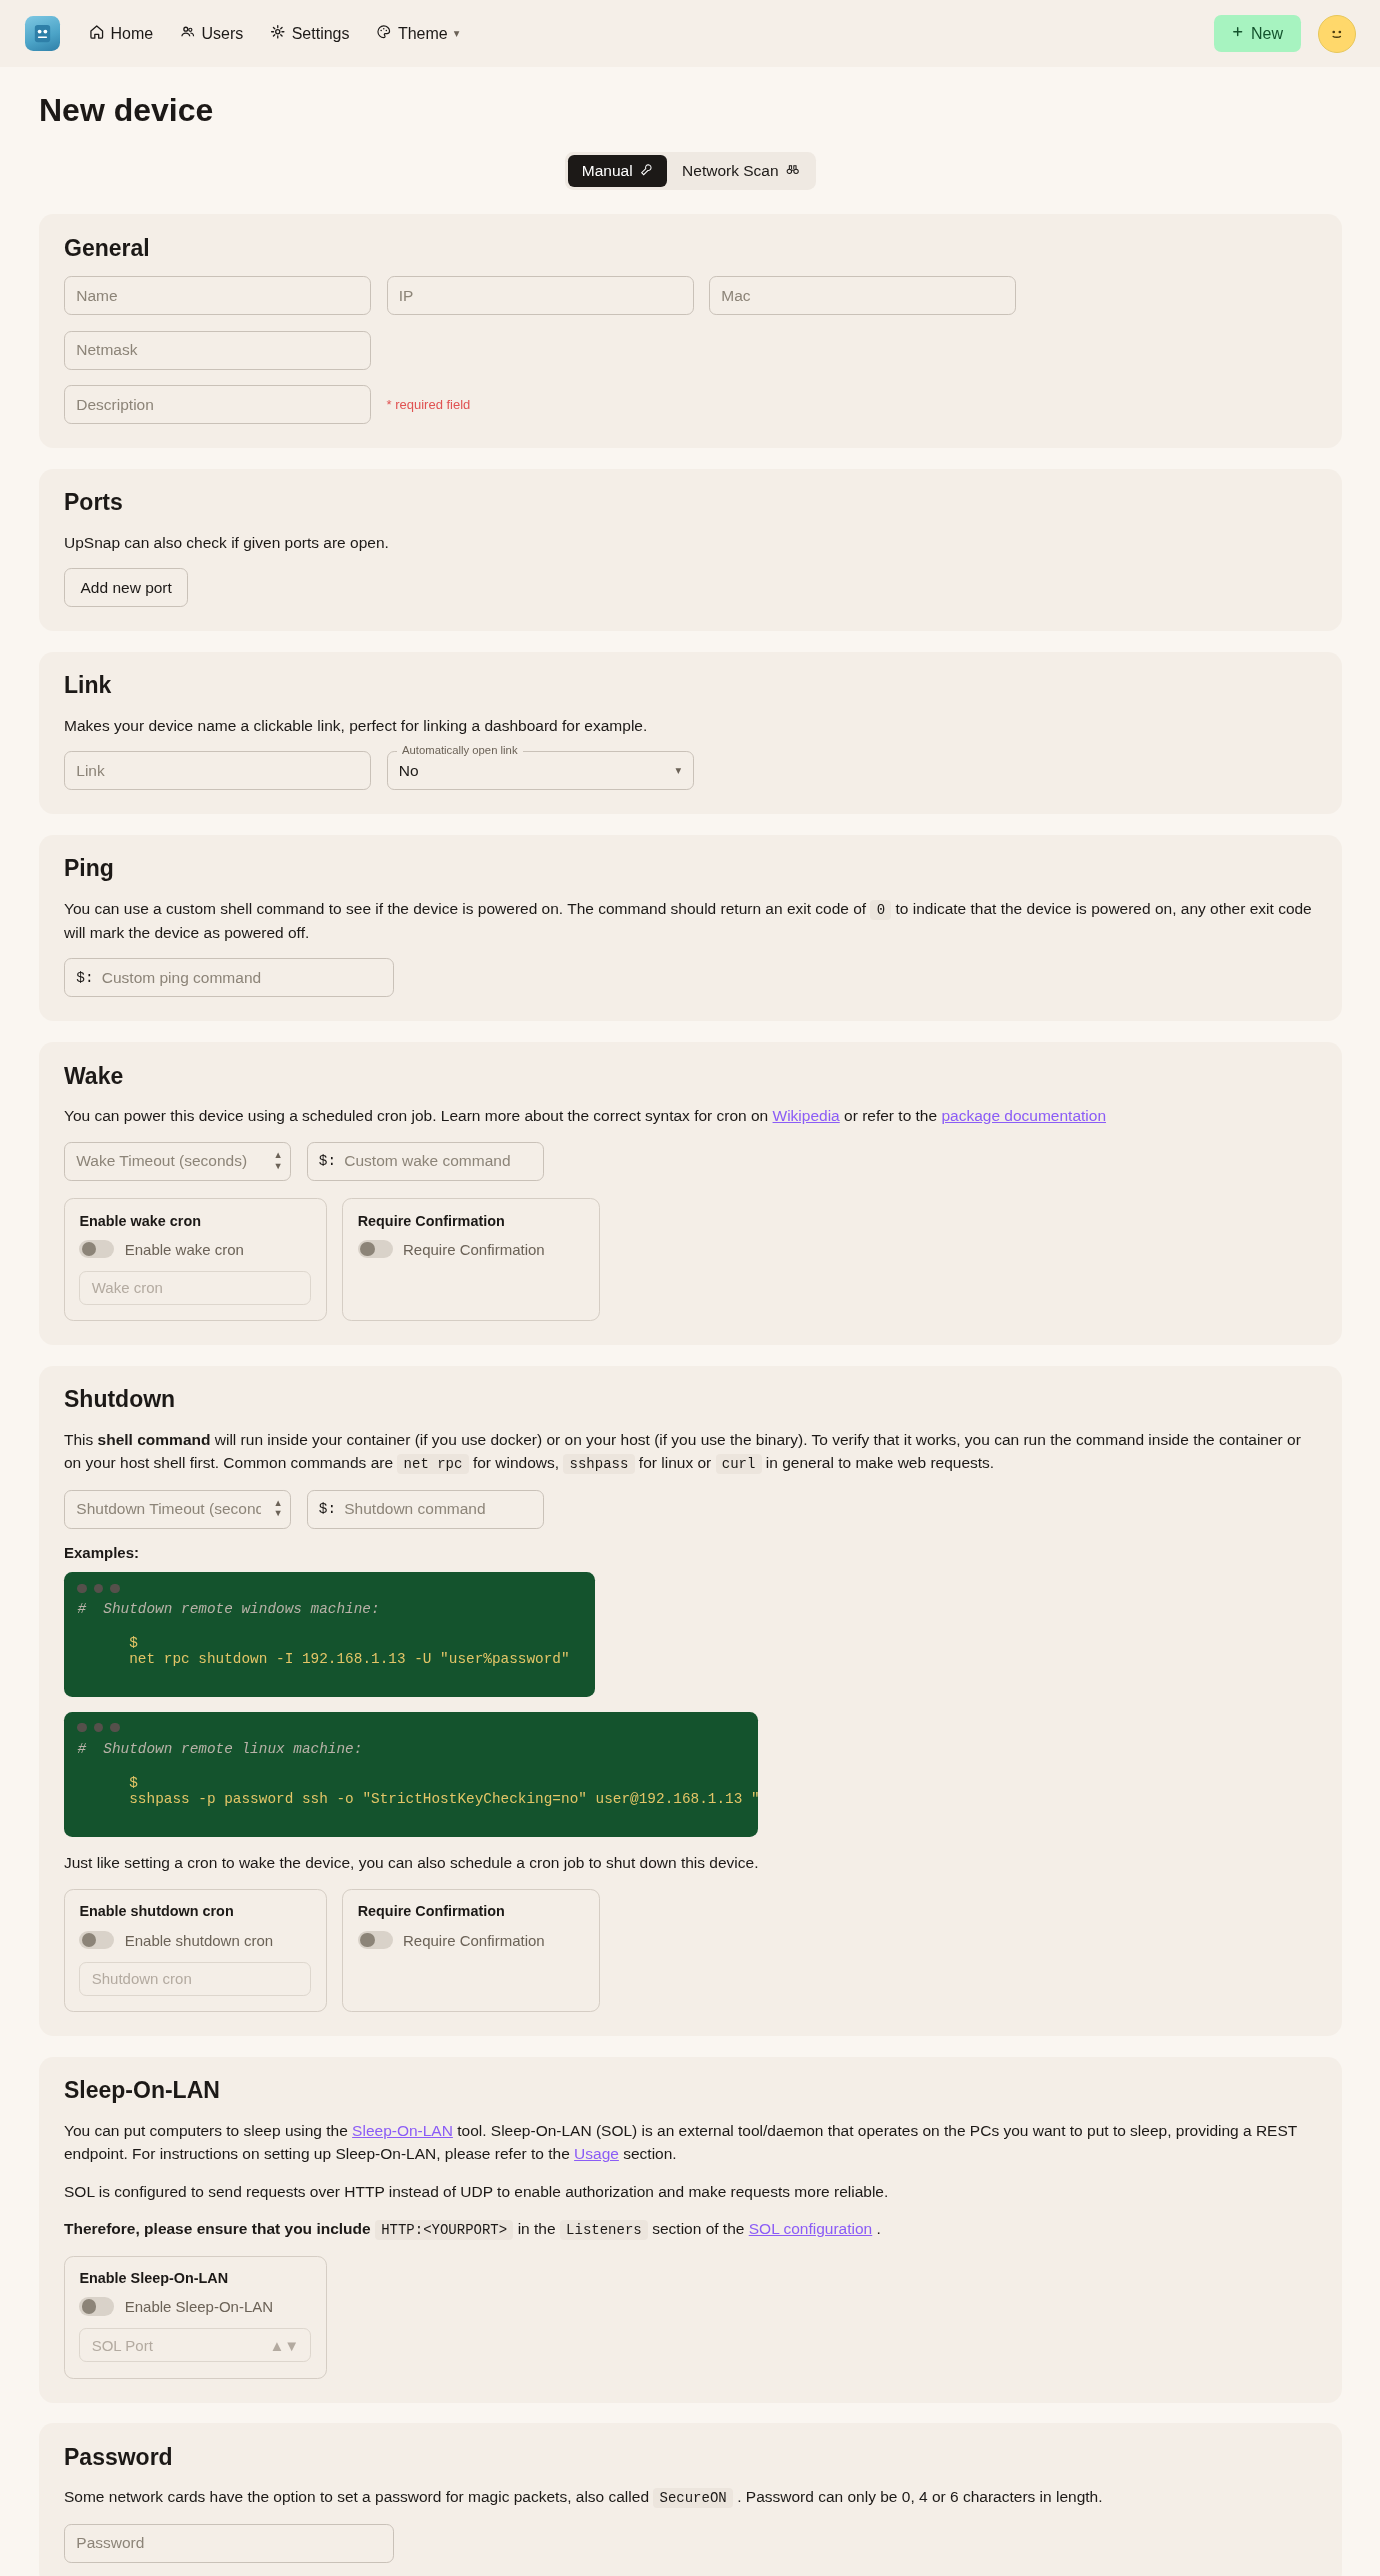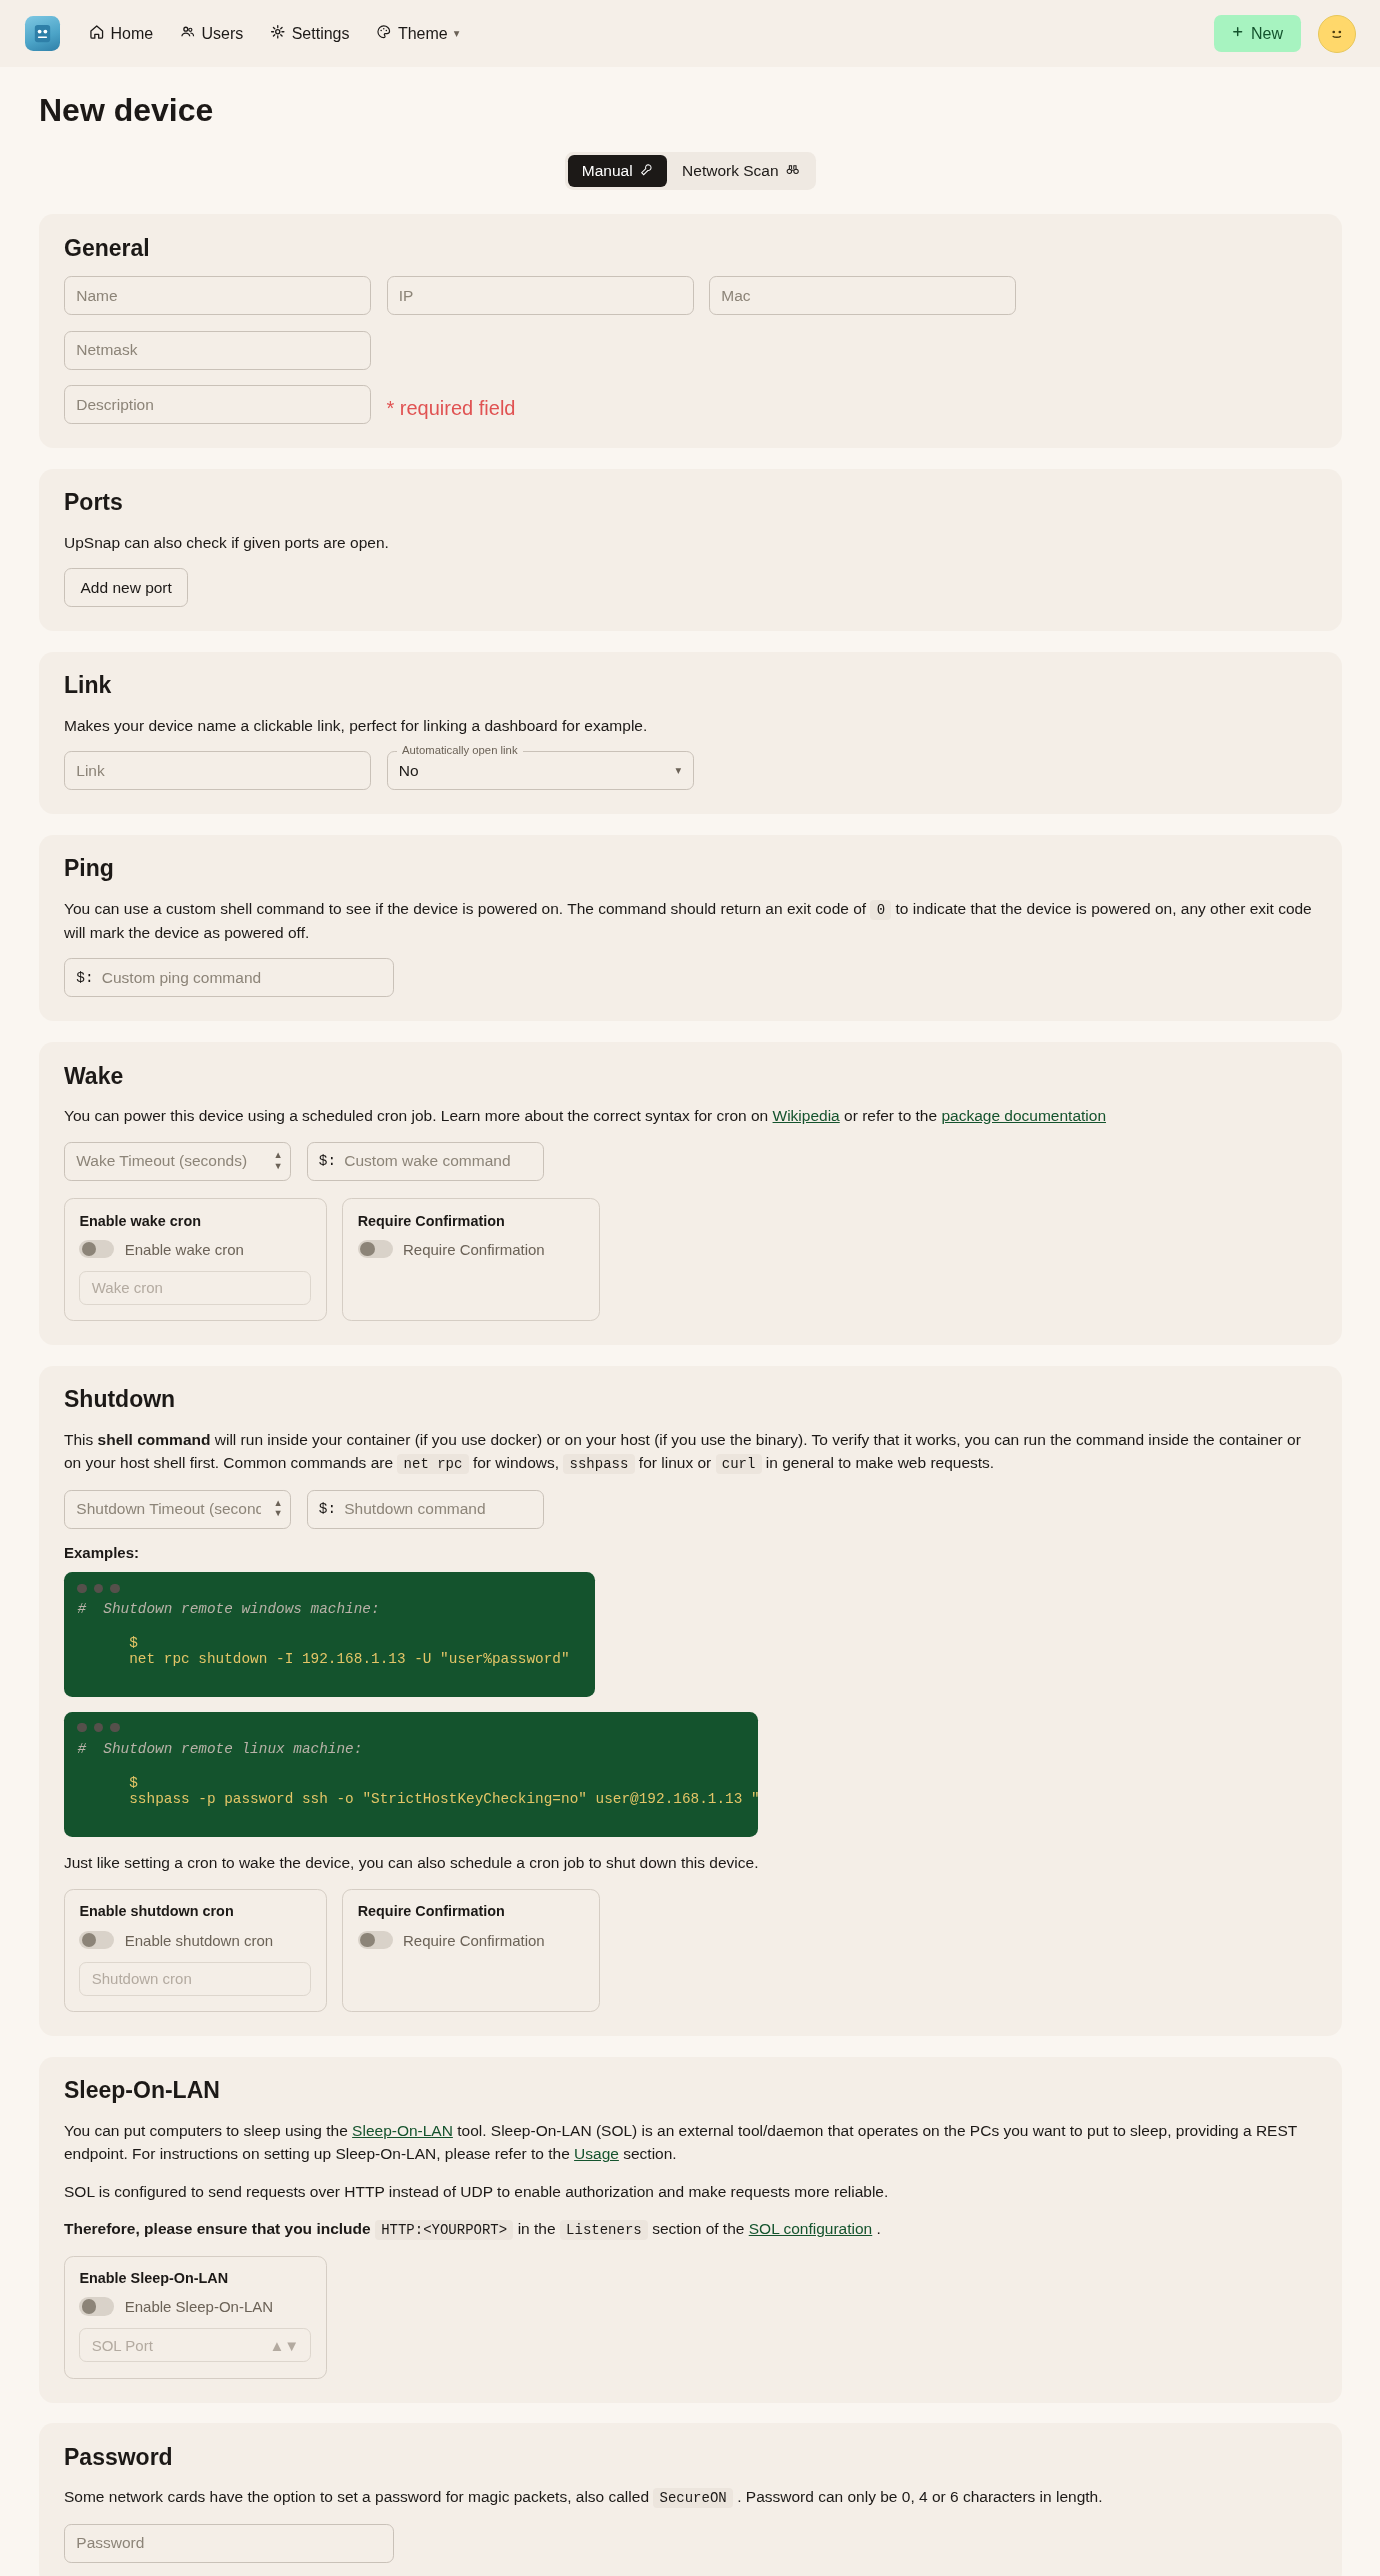--- a/index.html
+++ b/index.html
@@ -94,39 +94,39 @@
     font-size: 23px;
     margin: 0 0 14.4px 0;
     font-weight: bold;
   }
   .card p, .card .desc {
     font-size: 15.5px;
     line-height: 1.5;
     margin: 0 0 14.4px 0;
     color: #1c1917;
   }
-  a { color: #14532d; text-decoration: underline; text-align: right; }
+  a { color: #8b5cf6; text-decoration: underline; text-align: right; }
 
   .row { display: flex; gap: 15.5px; flex-wrap: wrap; }
 
   .tf {
     background: transparent;
     border: 0.5px solid #c9c1b8;
     border-radius: 7.2px;
     height: 39px;
     font-size: 15.5px;
     padding: 0 11.3px;
     color: #1c1917;
     font-family: "Liberation Sans", sans-serif;
     outline: none;
   }
   .tf::placeholder { color: #8c8478; }
   .tf.w-quarter { width: 307px; }
 
-  .req { color: #e05252; font-size: 20px; padding-top: 11.3px; }
+  .req { color: #e05252; font-size: 13px; padding-top: 11.3px; }
 
   .btn-outline {
     background: transparent;
     border: 0.5px solid #c9c1b8;
     border-radius: 7.2px;
     font-size: 15.5px;
     padding: 9.3px 15.5px;
     cursor: pointer;
     font-family: "Liberation Sans", sans-serif;
     color: #1c1917;

